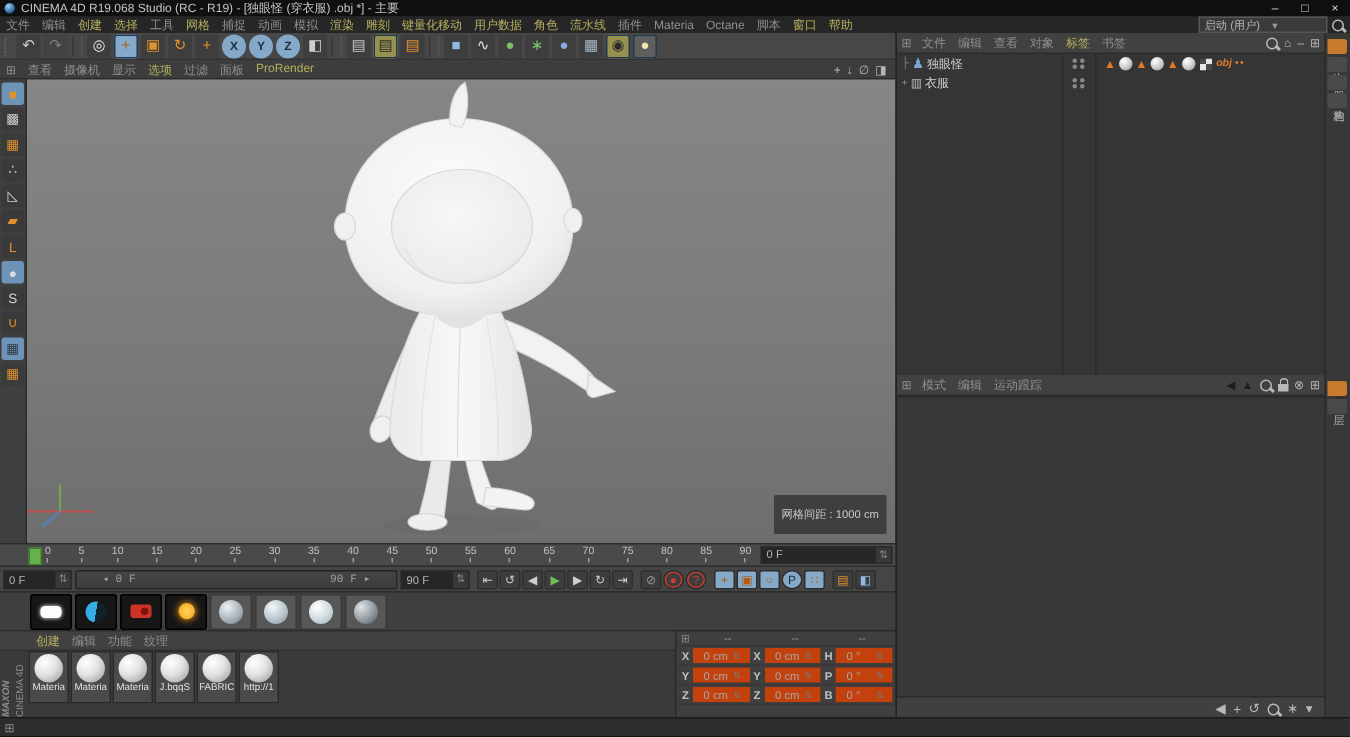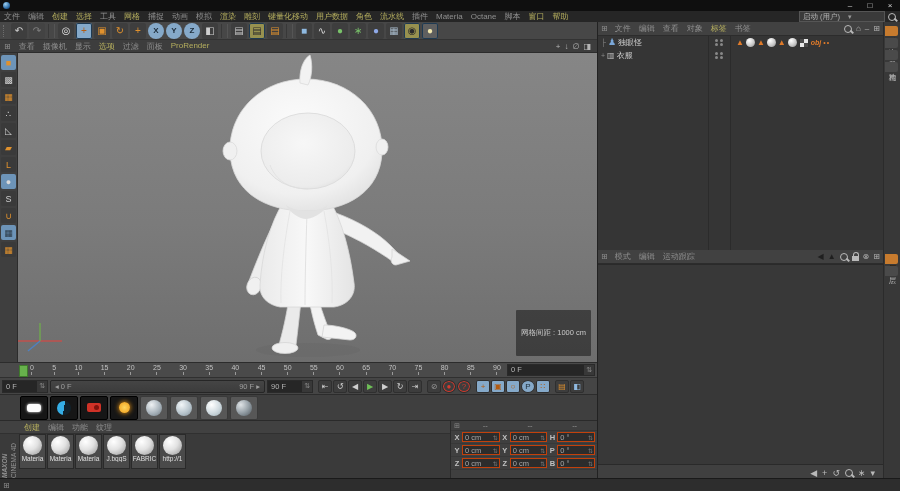--- a/index.html
+++ b/index.html
@@ -45,40 +45,40 @@
   .left-toolbar{position:absolute;left:0;top:53px;width:18px;height:309px;background:#3f3f3f;
                 border-right:1px solid #2c2c2c;display:flex;flex-direction:column;align-items:center;
                 padding-top:2px;box-sizing:border-box;gap:2px;}
   .ltbtn{width:15px;height:15px;border-radius:2px;display:flex;align-items:center;justify-content:center;
          font-size:9px;background:#3a3a3a;}
   .ltbtn.sel{background:#6d94b8;}
   
   .viewport{position:absolute;left:18px;top:53px;width:579px;height:309px;
             background:linear-gradient(#868686,#7b7b7b 55%,#6e6e6e);overflow:hidden;}
   .grid-label{position:absolute;right:6px;bottom:6px;background:rgba(40,40,40,.68);color:#c9c9c9;
-              font-size:7.5px;padding:18px 5px;border-radius:1px;margin-left:14px;}
+              font-size:7.5px;padding:8px 5px;border-radius:1px;margin-left:14px;}
   
   .ruler{position:absolute;left:0;top:362px;width:597px;height:15px;background:#4a4a4a;
          border-top:1px solid #2c2c2c;box-sizing:border-box;}
   .playhead{position:absolute;left:19px;top:2px;width:7px;height:10px;background:#67b14c;border:1px solid #3f7a2c;}
   #ruler-ticks{position:absolute;left:30px;right:96px;top:1px;display:flex;justify-content:space-between;}
   .tick{display:flex;flex-direction:column;align-items:center;font-size:7px;color:#c2c2c2;line-height:1;}
   .tick::after{content:"";width:1px;height:3px;background:#9a9a9a;margin-top:1px;}
   .frame-box{position:absolute;right:2px;top:1px;width:88px;height:12px;background:#383838;
              border:1px solid #2a2a2a;display:flex;align-items:center;box-sizing:border-box;}
   .frame-box .fval{flex:1;background:#262626;height:10px;line-height:10px;padding-left:3px;font-size:7.5px;color:#b5b5b5;}
   .spin{color:#8a8a8a;font-size:7px;padding:0 2px;}
   
   .transport{position:absolute;left:0;top:377px;width:597px;height:17px;background:#454545;
              border-top:1px solid #303030;display:flex;align-items:center;padding:0 2px;box-sizing:border-box;gap:2px;}
   .spin-box{width:46px;height:13px;background:#383838;border:1px solid #2a2a2a;display:flex;align-items:center;box-sizing:border-box;}
   .spin-box .fval{flex:1;background:#262626;height:11px;line-height:11px;padding-left:3px;font-size:7.5px;color:#b5b5b5;}
   .range-track{width:215px;height:13px;background:#2f2f2f;border:1px solid #262626;border-radius:2px;
-               display:flex;align-items:center;justify-content:space-between;padding:0 4px;box-sizing:border-box;
-               font-size:7.5px;color:#9f9f9f;background-image:linear-gradient(#454545,#3c3c3c);}
+               display:flex;align-items:center;justify-content:space-between;padding:0 17px;box-sizing:border-box;
+               font-size:7.5px;color:#9f9f9f;background-image:linear-gradient(#454545,#3c3c3c);font-family:Liberation Mono, monospace;}
   .tpbtn{width:14px;height:13px;border-radius:2px;background:#3d3d3d;border:1px solid #2f2f2f;
          display:flex;align-items:center;justify-content:center;font-size:8px;color:#cfcfcf;box-sizing:border-box;}
   .tpbtn.round{border-radius:50%;}
   .tgroup{display:flex;gap:1px;margin-left:3px;}
   
   .preview-strip{position:absolute;left:0;top:394px;width:597px;height:26px;background:#3f3f3f;
                  border-top:1px solid #2c2c2c;display:flex;align-items:center;padding-left:20px;box-sizing:border-box;gap:2px;}
   .pbtn{width:26px;height:22px;background:#161616;border:1px solid #000;border-radius:2px;
         display:flex;align-items:center;justify-content:center;}
   .pbtn.gray{background:#575757;border-color:#3a3a3a;}
@@ -105,21 +105,21 @@
   .brand span{writing-mode:vertical-rl;transform:rotate(180deg);font-size:6.5px;color:#8f8f8f;line-height:1.2;}
   .brand .b1{font-weight:bold;font-style:italic;}
   
   .coord-panel{position:absolute;left:450px;top:420px;width:147px;height:58px;background:#3f3f3f;
                border-top:1px solid #2a2a2a;border-left:1px solid #2a2a2a;box-sizing:border-box;font-size:7.5px;}
   .coord-header{height:9px;display:flex;align-items:center;color:#9a9a9a;border-bottom:1px solid #363636;}
   .coord-header .chicon{margin:0 3px;color:#8a8a8a;font-size:7px;}
   .coord-header span.hv{flex:1;text-align:center;}
   .crow{display:flex;align-items:center;height:12px;border-bottom:1px solid #383838;padding:0 2px;gap:1px;}
   .clab{width:8px;text-align:center;color:#c0c0c0;font-weight:bold;}
-  .cval{flex:1;height:10px;background:#2c2c2c;border:1px solid #c2410c;display:flex;align-items:center;box-sizing:border-box;}
+  .cval{flex:1;height:10px;background:#2c2c2c;border:5px solid #c2410c;display:flex;align-items:center;box-sizing:border-box;}
   .cvt{flex:1;padding-left:2px;color:#a8a8a8;}
   .cspin{color:#777;font-size:6px;padding-right:1px;}
   .coord-footer{display:flex;align-items:center;gap:3px;padding:1px 3px;}
   .cselect{flex:1;height:10px;background:#4a4a4a;border:1px solid #5a5a5a;border-radius:2px;color:#b8b8b8;
            display:flex;align-items:center;justify-content:space-between;padding:0 2px;}
   .apply-btn{width:38px;height:10px;background:#a16207;border:1px solid #787878;border-radius:5px;
              color:#ddd;display:flex;align-items:center;justify-content:center;margin-top:45px;}
   
   .right-panel{position:absolute;left:597px;top:22px;width:286px;height:456px;background:#353535;
                border-left:1px solid #222;box-sizing:border-box;}
@@ -167,20 +167,21 @@
   .lockicon::before{content:"";position:absolute;top:-4px;left:1px;width:4px;height:4px;
                     border:1.5px solid #b9b9b9;border-bottom:none;border-radius:3px 3px 0 0;}
 </style>
 </head>
 <body>
 
 <div id="app">
 
   <div class="titlebar">
     <span class="app-logo"></span>
+    <span class="title-text">CINEMA 4D R19.068 Studio (RC - R19) - [独眼怪 (穿衣服) .obj *] - 主要</span>
     <span class="win-controls">
       <span>–</span>
       <span>□</span>
       <span>×</span>
     </span>
   </div>
 
   <div class="menubar">
     <div class="menu-items" id="menubar-items">
         <span class="mitem">文件</span>

